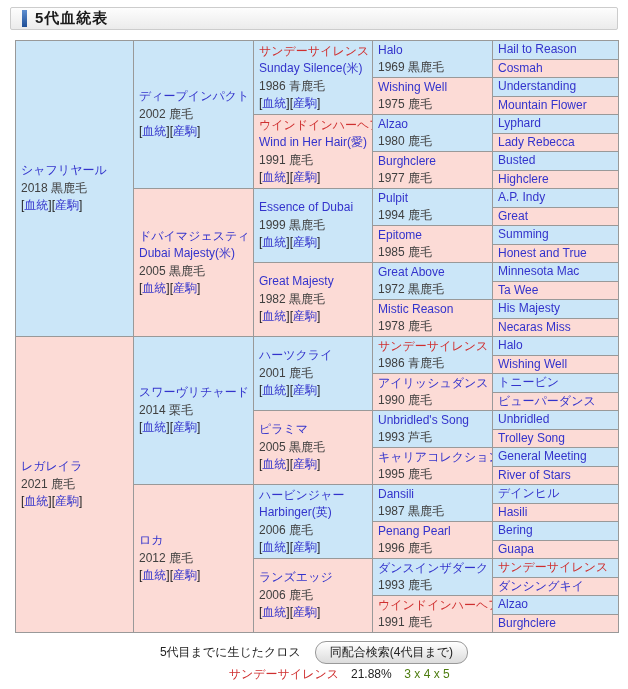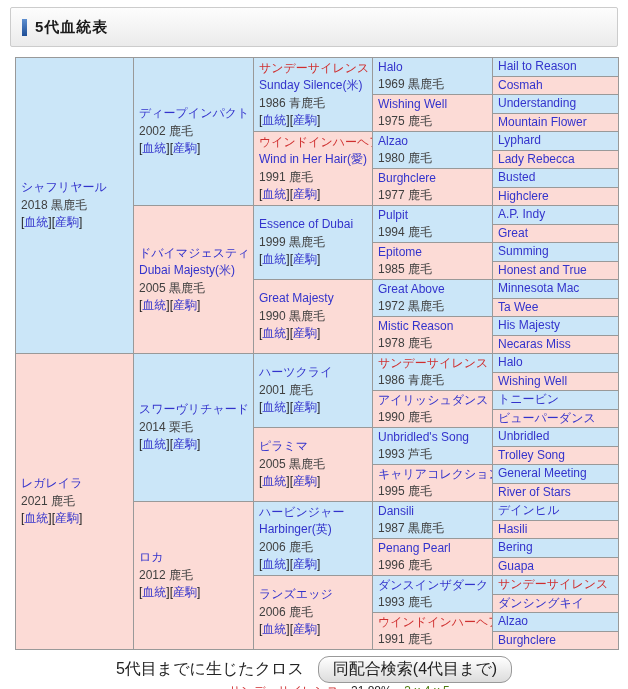--- a/index.html
+++ b/index.html
@@ -1,40 +1,40 @@
 <!DOCTYPE html>
 <html><head>
 <meta charset="utf-8">
 <style>
   html,body { margin:0; padding:0; background:#fff; }
   body { width:628px; height:689px; font-family:"Liberation Sans","DejaVu Sans",sans-serif; overflow:hidden; }
 
   
-  .module-header { margin:7px 10px 0 10px; height:40px; border:1px solid #ccc; border-radius:2px;
+  .module-header { margin:7px 10px 0 10px; height:23px; border:1px solid #ccc; border-radius:2px;
     background:linear-gradient(#fdfdfd,#ebebeb); display:flex; align-items:center; box-sizing:border-box; }
   .accent-bar { width:5px; height:17px; margin-left:11px; background:linear-gradient(#5e8fd0,#1e4e96); }
   .module-title { font-size:15px; font-weight:bold; color:#1a1a1a; margin-left:8px; letter-spacing:1px; }
 
   
   table.pedigree { border-collapse:collapse; margin:10px 0 0 15px; table-layout:fixed; width:603px; }
   table.pedigree tr { height:17.6px; }
   td.cell { border:1px solid #999; padding:0 5px; font-size:12px; line-height:17.5px;
     vertical-align:middle; overflow:hidden; white-space:nowrap; }
   .male   { background:#cbe6f8; }
   .female { background:#fcdbd6; }
   a.horse-link { color:#3333cc; text-decoration:none; cursor:pointer; }
   a.horse-link.red, .red { color:#cf2f2f; }
   .sub { color:#404040; }
   .links-line, .links-line span { color:#222; }
 
   
   .cross-section { margin-top:7px; }
   .caption-row { display:flex; justify-content:center; align-items:center; gap:14px; height:24px; }
-  .caption { font-size:16px; color:#222; }
-  .match-button { font-size:16px; color:#222; border:1px solid #999; border-radius:11px;
+  .caption { font-size:12px; color:#222; }
+  .match-button { font-size:12px; color:#222; border:1px solid #999; border-radius:11px;
     background:linear-gradient(#ffffff,#dcdcdc); padding:2px 14px; cursor:pointer;
     font-family:"Liberation Sans","DejaVu Sans",sans-serif; }
   .cross-row { display:flex; justify-content:center; font-size:12px; line-height:21px; }
   .cross-name { width:170px; text-align:right; text-decoration:none; cursor:pointer; }
   .cross-pct  { width:44px; text-align:left; margin-left:12px; color:#222; }
   .cross-val  { width:64px; text-align:center; color:#4d7c0f; }
 </style>
 </head>
 <body>
 
@@ -165,21 +165,21 @@
         </td>
       </tr>
       <tr>
         <td class="cell gen5 female" rowspan="1">
           <div class="line"><a class="horse-link">Honest and True</a></div>
         </td>
       </tr>
       <tr>
         <td class="cell gen3 female" rowspan="4">
           <div class="line"><a class="horse-link">Great Majesty</a></div>
-          <div class="line sub">1990 黒鹿毛</div>
+          <div class="line sub">1982 黒鹿毛</div>
           <div class="line links-line"><span>[</span><a class="horse-link">血統</a><span>]</span><span>[</span><a class="horse-link">産駒</a><span>]</span></div>
         </td>
         <td class="cell gen4 male" rowspan="2">
           <div class="line"><a class="horse-link">Great Above</a></div>
           <div class="line sub">1972 黒鹿毛</div>
         </td>
         <td class="cell gen5 male" rowspan="1">
           <div class="line"><a class="horse-link">Minnesota Mac</a></div>
         </td>
       </tr>

